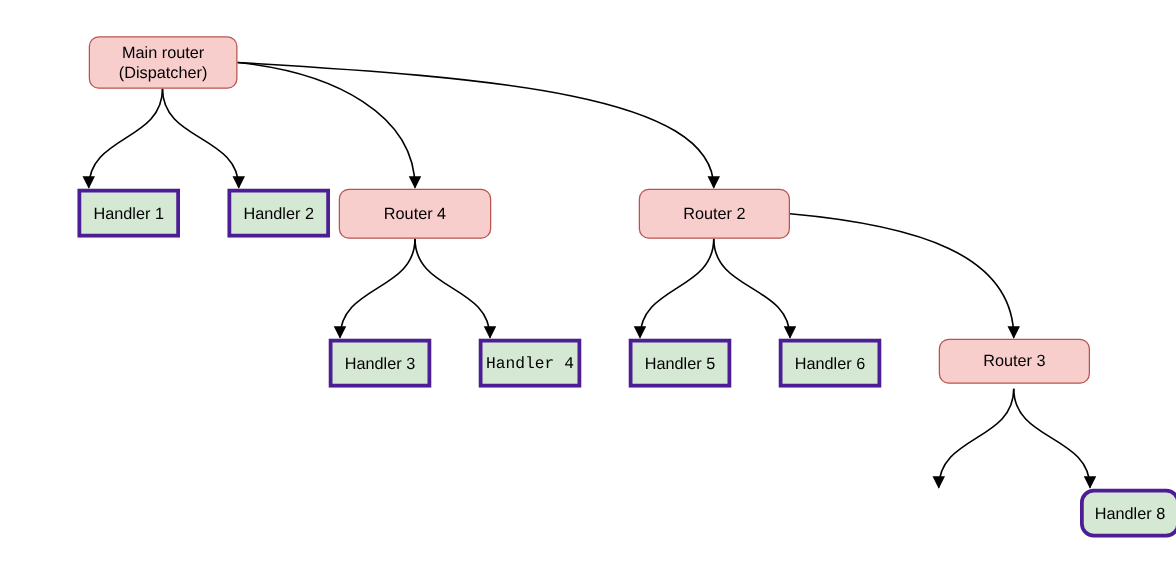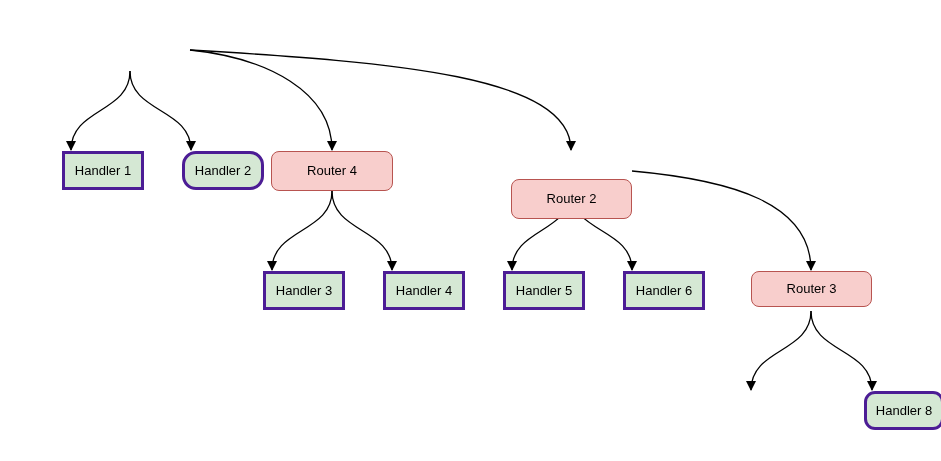--- a/index.html
+++ b/index.html
@@ -69,42 +69,46 @@
     <path class="edge" d="M 190 50 C 395 62 571 76 571 150" marker-end="url(#arrow)"></path>
     <path class="edge" d="M 332 191 C 332 233 272 228 272 270" marker-end="url(#arrow)"></path>
     <path class="edge" d="M 332 191 C 332 233 392 228 392 270" marker-end="url(#arrow)"></path>
     <path class="edge" d="M 571 191 C 571 233 512 228 512 270" marker-end="url(#arrow)"></path>
     <path class="edge" d="M 571 191 C 571 233 632 228 632 270" marker-end="url(#arrow)"></path>
     <path class="edge" d="M 632 171 C 732 180 811 203 811 270" marker-end="url(#arrow)"></path>
     <path class="edge" d="M 811 311 C 811 353 751 348 751 390" marker-end="url(#arrow)"></path>
     <path class="edge" d="M 811 311 C 811 353 872 348 872 390" marker-end="url(#arrow)"></path>
   </svg>
 
+  <div class="node router" style="left:71px; top:29px; width:119px; height:42px;">
+    <span>Main router</span>
+    <span>(Dispatcher)</span>
+  </div>
 
   <div class="node handler" style="left:30px; top:151px; width:82px; height:39px;">
     <span>Handler 1</span>
   </div>
 
-  <div class="node handler" style="left:150px; top:151px; width:82px; height:39px;border-radius:14px;">
+  <div class="node handler" style="left:150px; top:151px; width:82px; height:39px;">
     <span>Handler 2</span>
   </div>
 
   <div class="node router" style="left:271px; top:151px; width:122px; height:40px;">
     <span>Router 4</span>
   </div>
 
-  <div class="node router" style="left:511px; top:151px; width:121px; height:40px;margin-top:28px;">
+  <div class="node router" style="left:511px; top:151px; width:121px; height:40px;">
     <span>Router 2</span>
   </div>
 
   <div class="node handler" style="left:231px; top:271px; width:82px; height:39px;">
     <span>Handler 3</span>
   </div>
 
-  <div class="node handler" style="left:351px; top:271px; width:82px; height:39px;">
+  <div class="node handler" style="left:351px; top:271px; width:82px; height:39px;font-family:Liberation Mono, monospace;">
     <span>Handler 4</span>
   </div>
 
   <div class="node handler" style="left:471px; top:271px; width:82px; height:39px;">
     <span>Handler 5</span>
   </div>
 
   <div class="node handler" style="left:591px; top:271px; width:82px; height:39px;">
     <span>Handler 6</span>
   </div>

